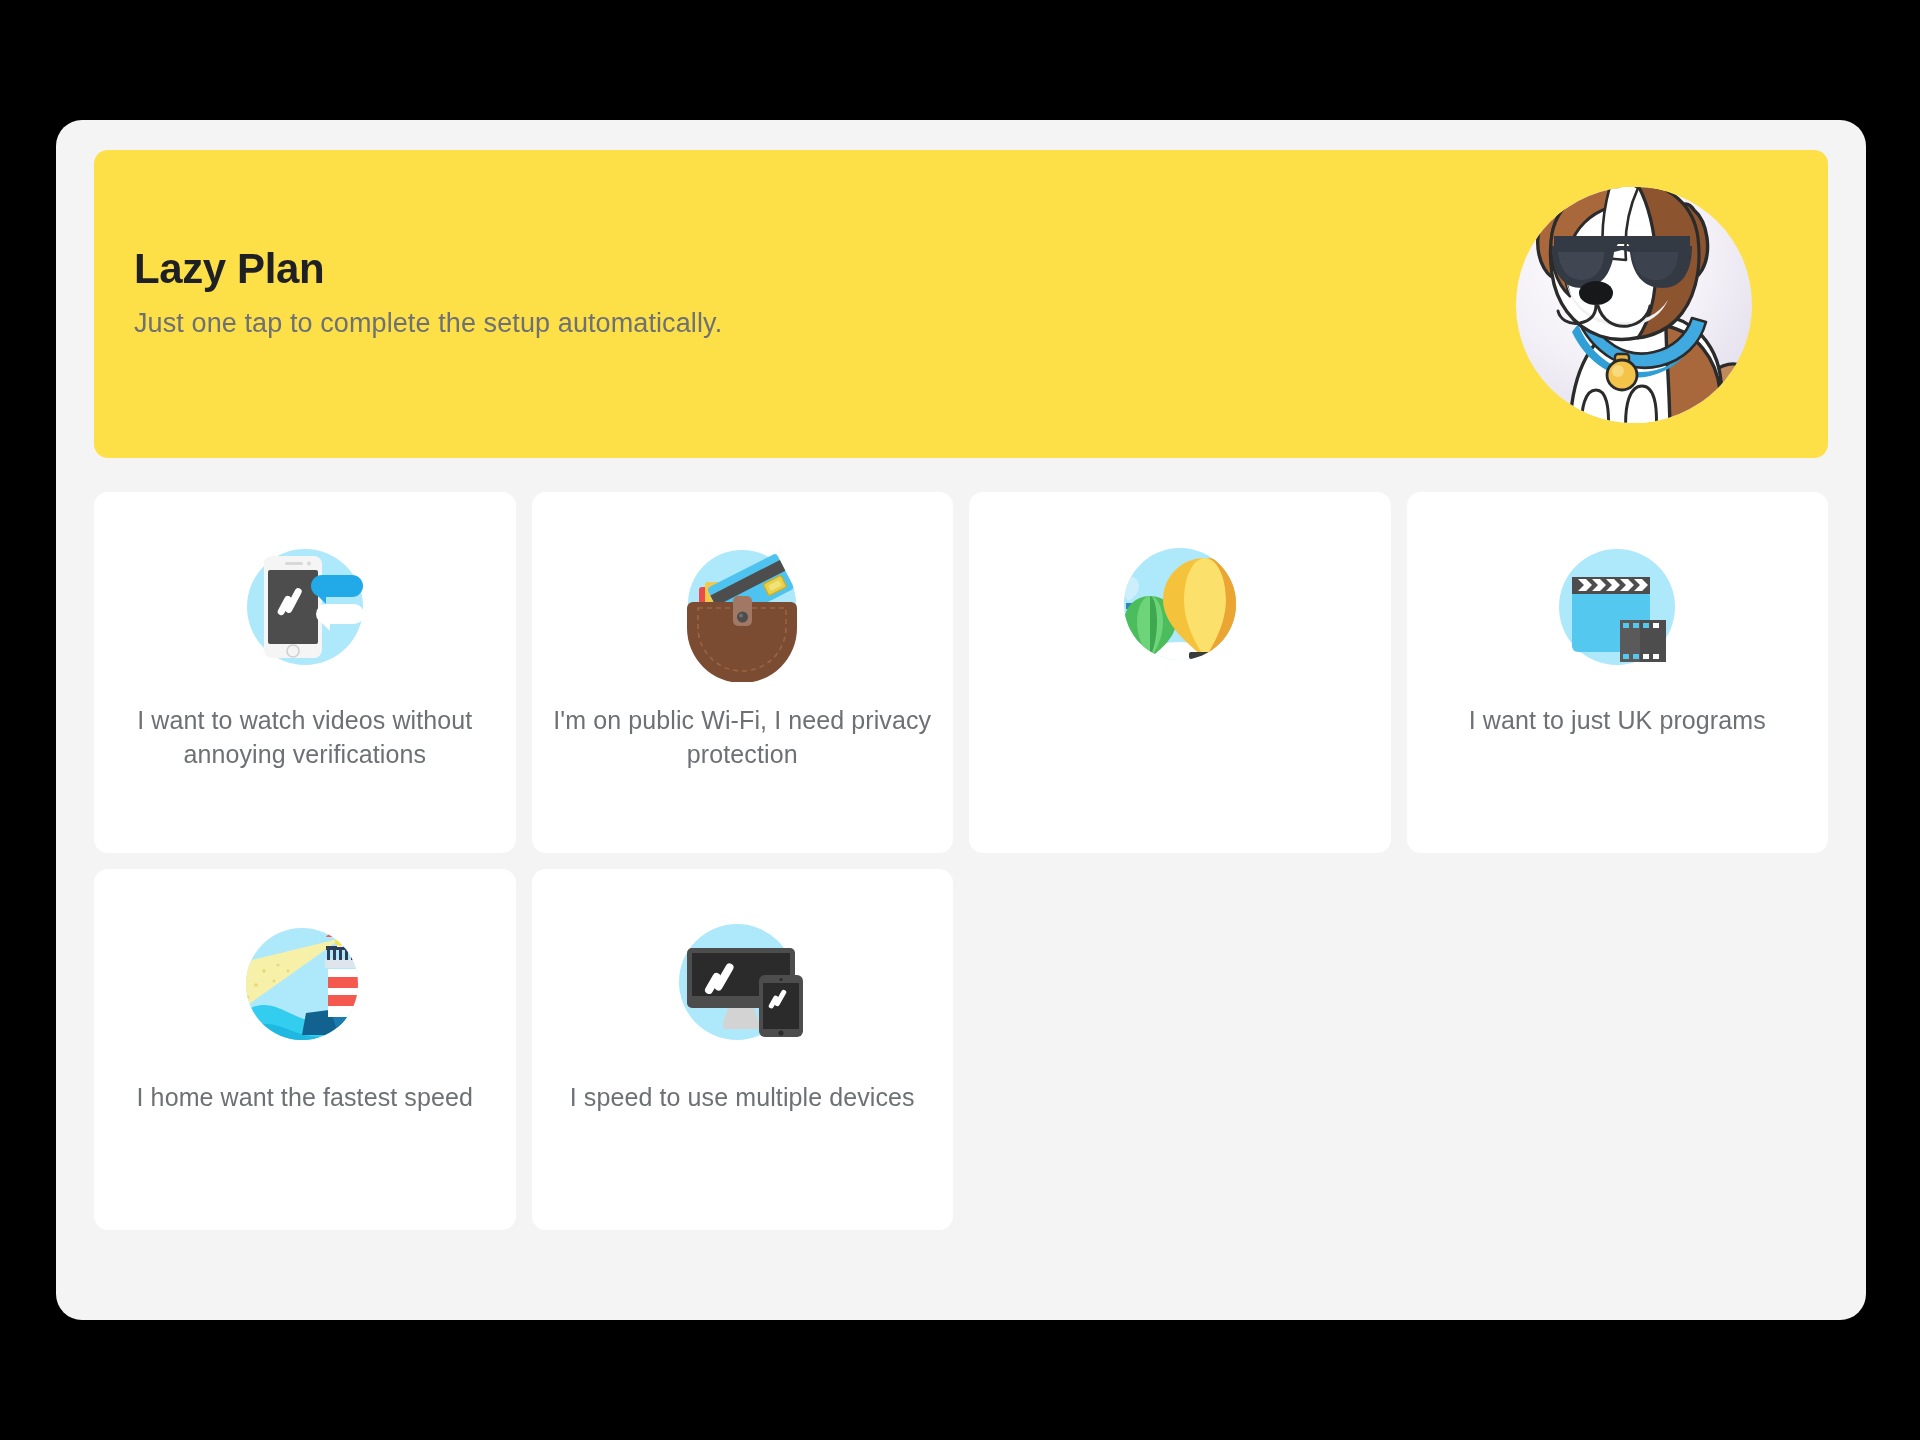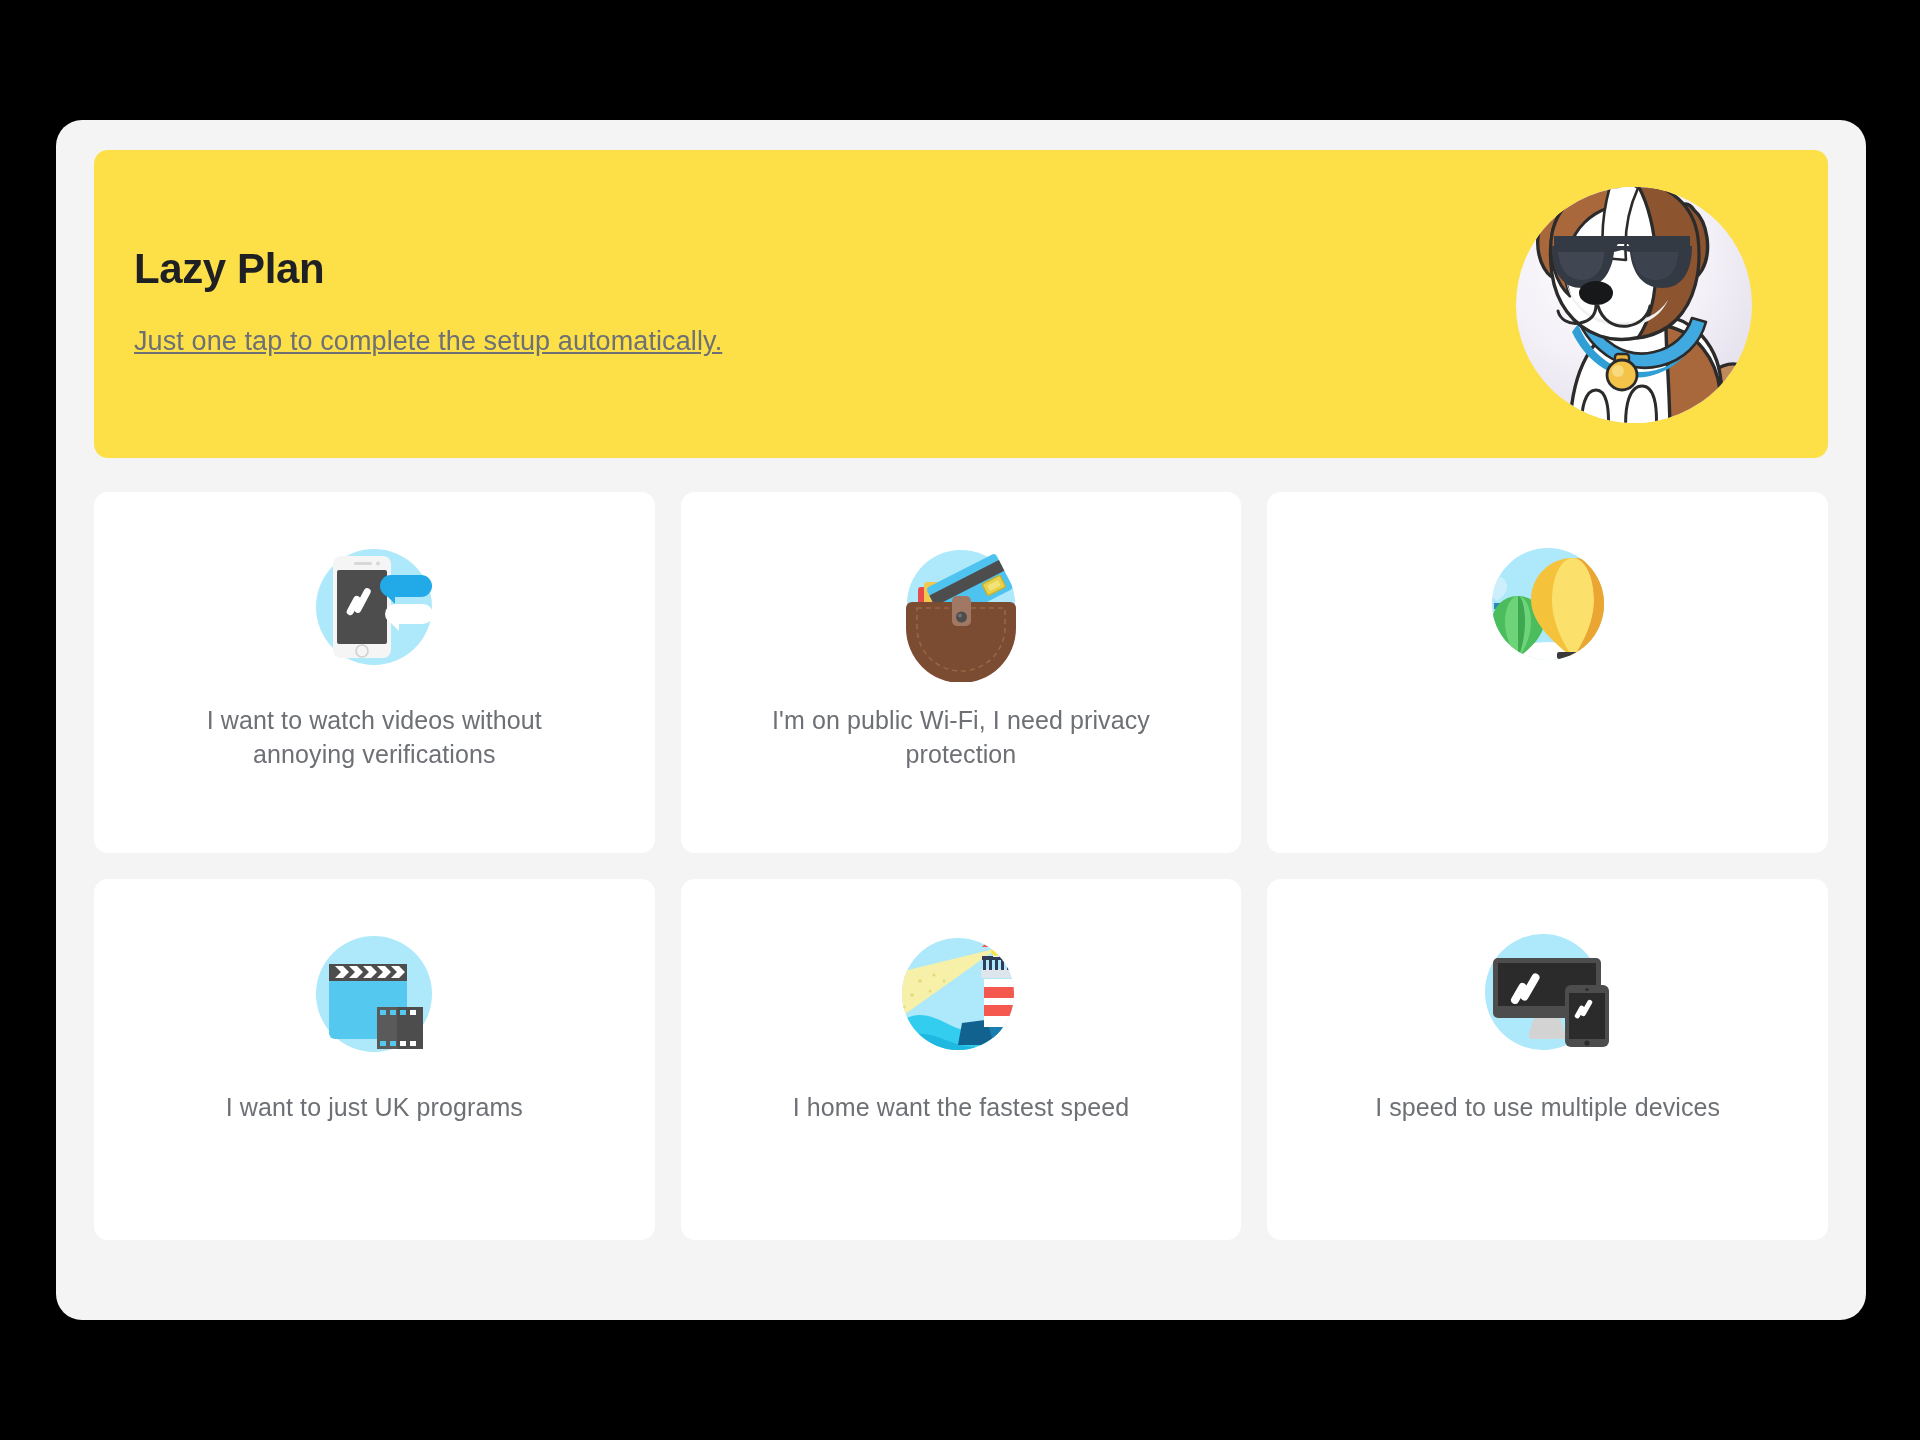--- a/index.html
+++ b/index.html
@@ -36,44 +36,43 @@
 
   .page-title {
     font-size: 42px;
     font-weight: bold;
     color: #1f2023;
     letter-spacing: -0.4px;
     line-height: 1.1;
   }
 
   .page-subtitle {
-    margin-top: 34px;
+    margin-top: 16px;
     font-size: 27px;
     color: #6d7074;
     font-weight: normal;
     letter-spacing: 0.1px;
-    text-decoration: underline;
   }
 
   .mascot-wrap {
     position: absolute;
     right: 58px;
     top: 26px;
     width: 272px;
     height: 258px;
   }
   .mascot-wrap svg { display: block; width: 100%; height: 100%; }
 
   
   .card-grid {
     margin-top: 34px;
     display: grid;
-    grid-template-columns: repeat(3, 1fr);
+    grid-template-columns: repeat(4, 1fr);
     grid-template-rows: repeat(2, 361px);
-    gap: 26px;
+    gap: 16px;
   }
 
   .option-card {
     background: #ffffff;
     border-radius: 14px;
     display: flex;
     flex-direction: column;
     align-items: center;
     padding-top: 40px;
     cursor: pointer;

